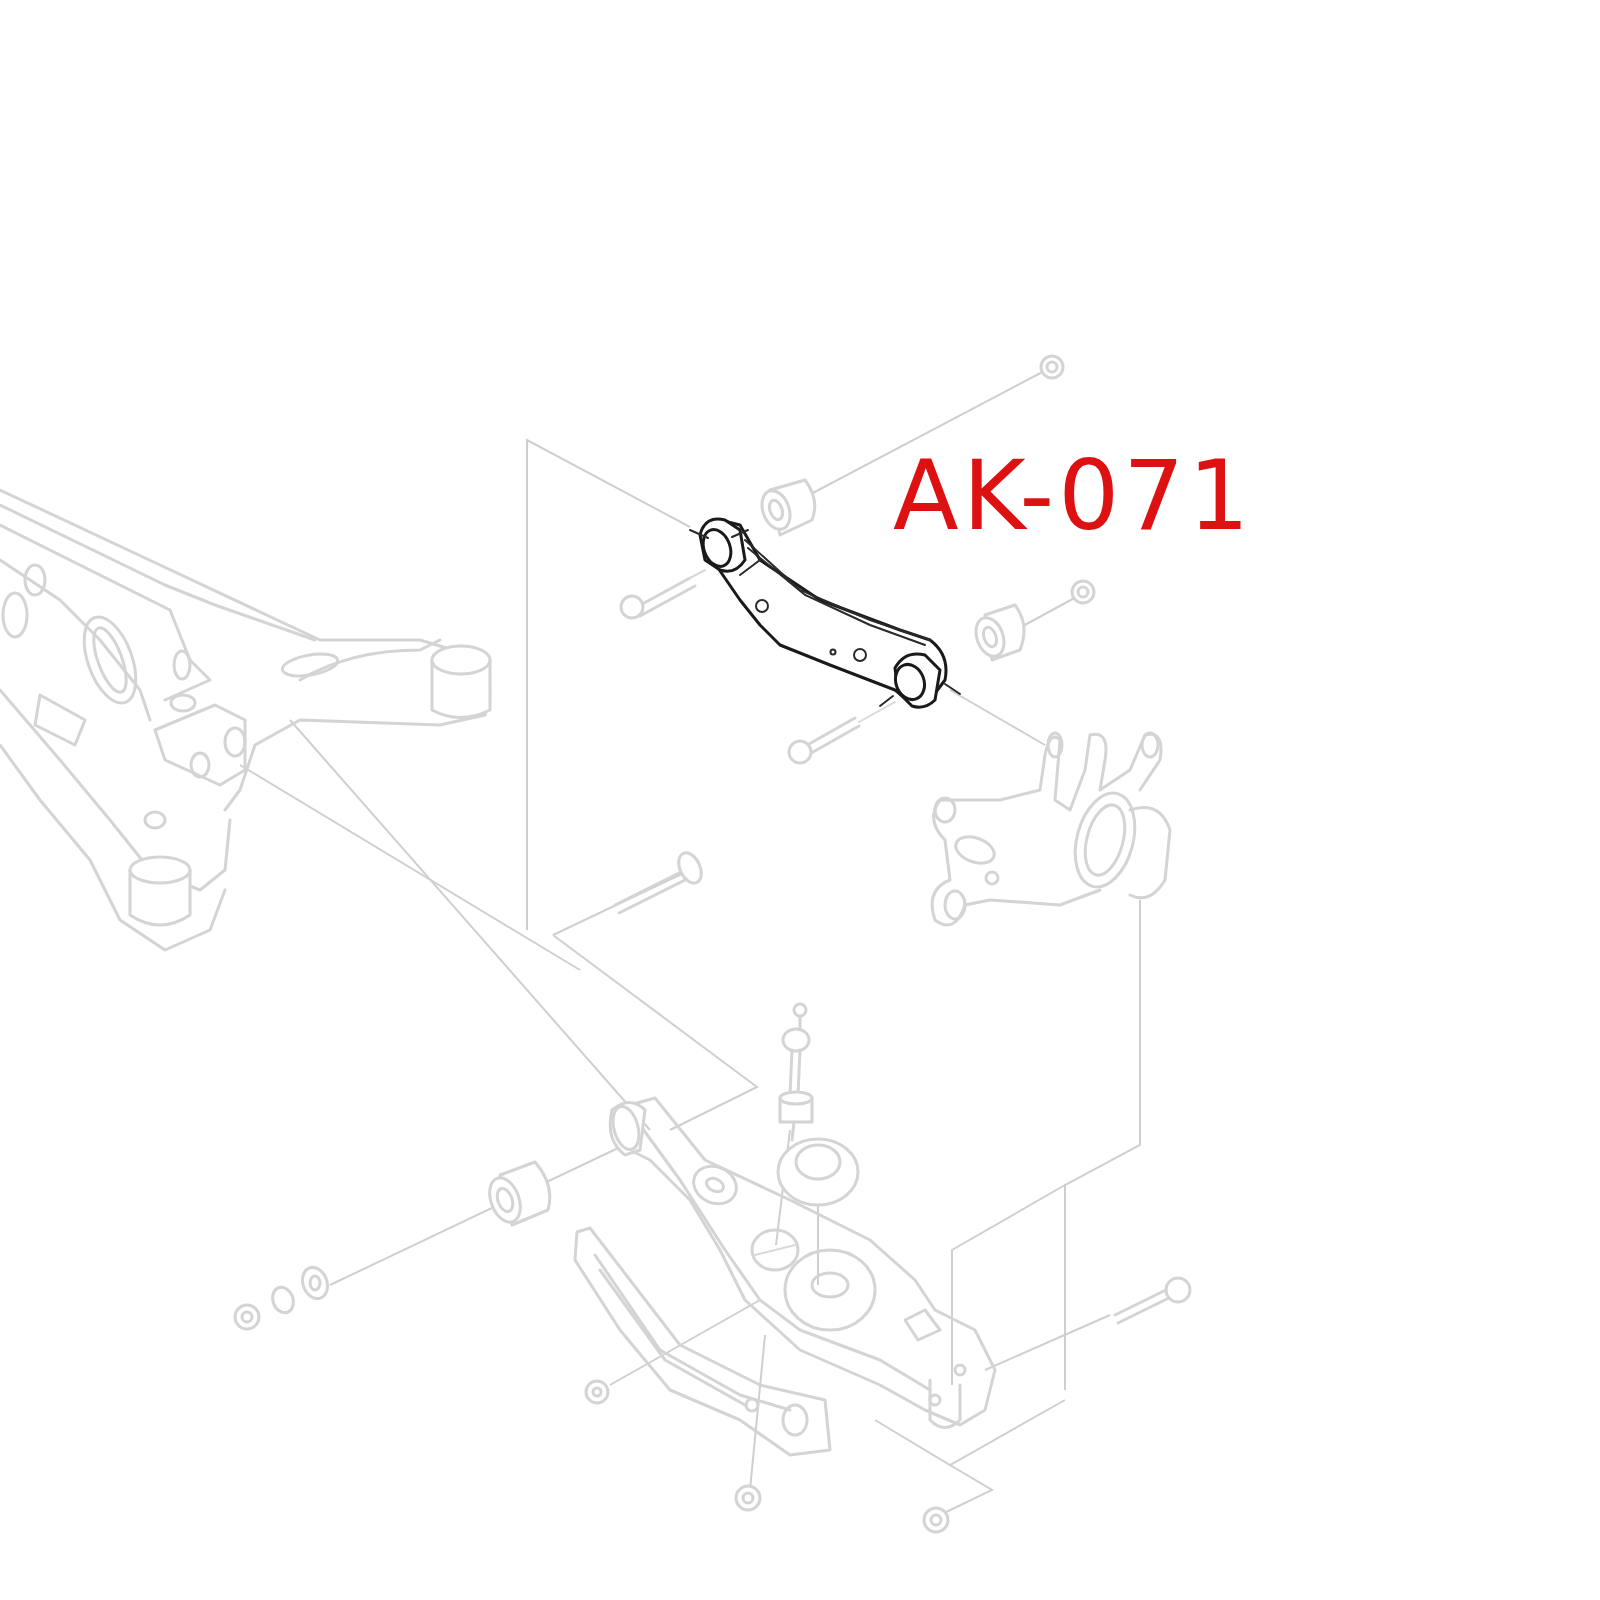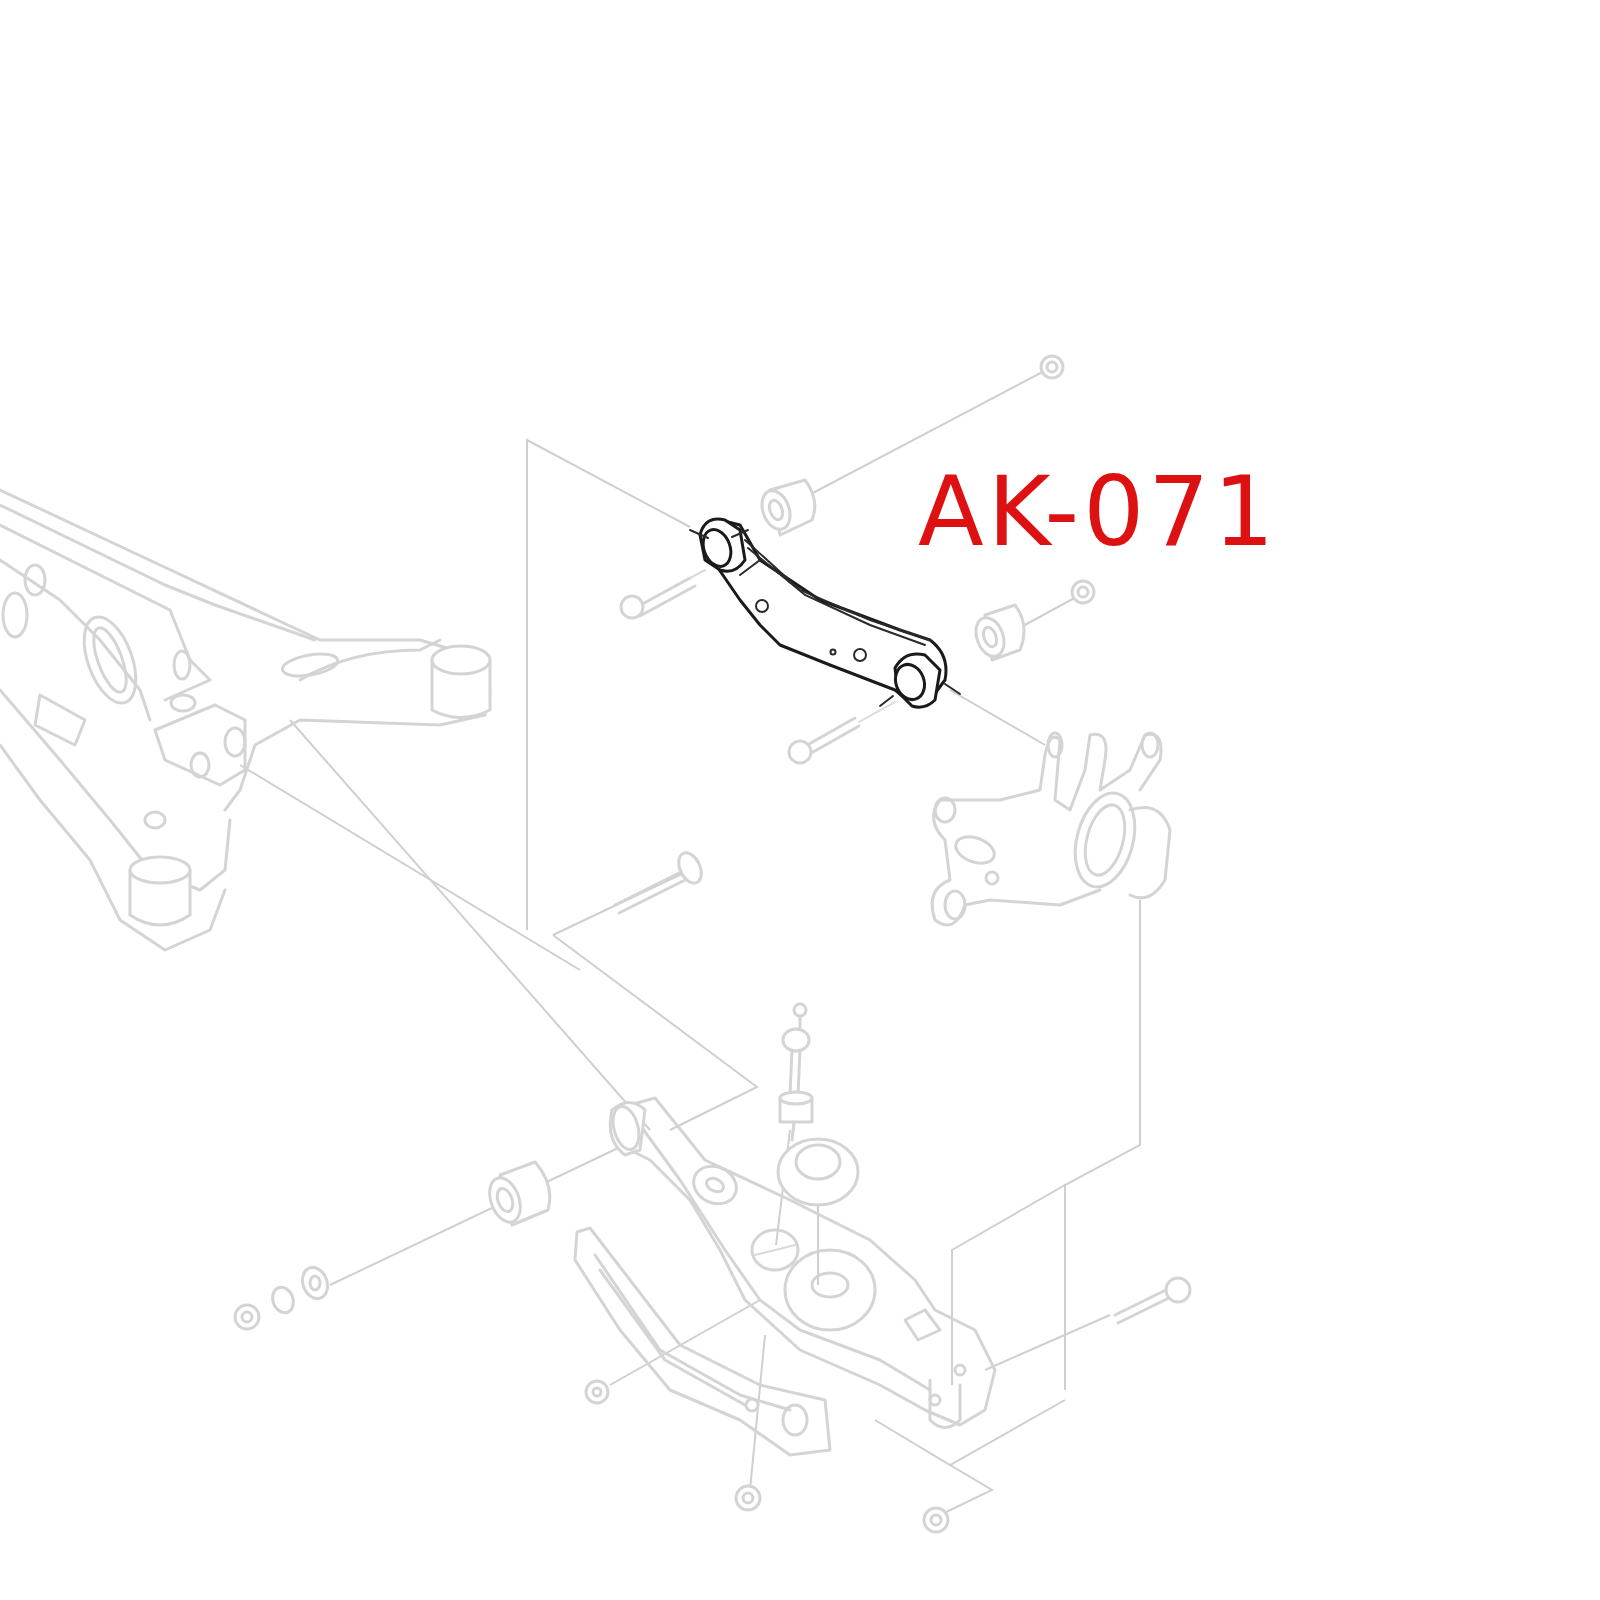--- a/index.html
+++ b/index.html
@@ -5,23 +5,23 @@
     html, body { margin: 0; padding: 0; background: #ffffff; }
     body { width: 1600px; height: 1600px; position: relative; overflow: hidden; font-family: "DejaVu Sans", sans-serif; }
     #diagram { position: absolute; left: 0; top: 0; width: 1600px; height: 1600px; }
     .ghost { fill: none; stroke: #d4d4d4; stroke-width: 3; stroke-linejoin: round; stroke-linecap: round; }
     .ghost-thin { fill: none; stroke: #d9d9d9; stroke-width: 2; stroke-linecap: round; }
     .ghost-fill { fill: #ffffff; stroke: #d4d4d4; stroke-width: 3; stroke-linejoin: round; }
     .hl { fill: #ffffff; stroke: #1a1a1a; stroke-width: 3; stroke-linejoin: round; stroke-linecap: round; }
     .hl-thin { fill: none; stroke: #2a2a2a; stroke-width: 2; stroke-linecap: round; }
     .guide { fill: none; stroke: #cfcfcf; stroke-width: 2; }
     .part-label {
-      position: absolute; left: 893px; top: 464px;
+      position: absolute; left: 893px; top: 448px;
       font-family: "DejaVu Sans", sans-serif; font-size: 96px; font-weight: normal;
-      letter-spacing: 4px; line-height: 1; white-space: nowrap; margin-left: 25px;
+      letter-spacing: 4px; line-height: 1; white-space: nowrap;
     }
   </style>
 </head>
 <body>
 
 <svg id="diagram" viewBox="0 0 1600 1600" xmlns="http://www.w3.org/2000/svg">
 
   <g>
 
     <polyline class="guide" points="690,527 527,440 527,930"></polyline>

